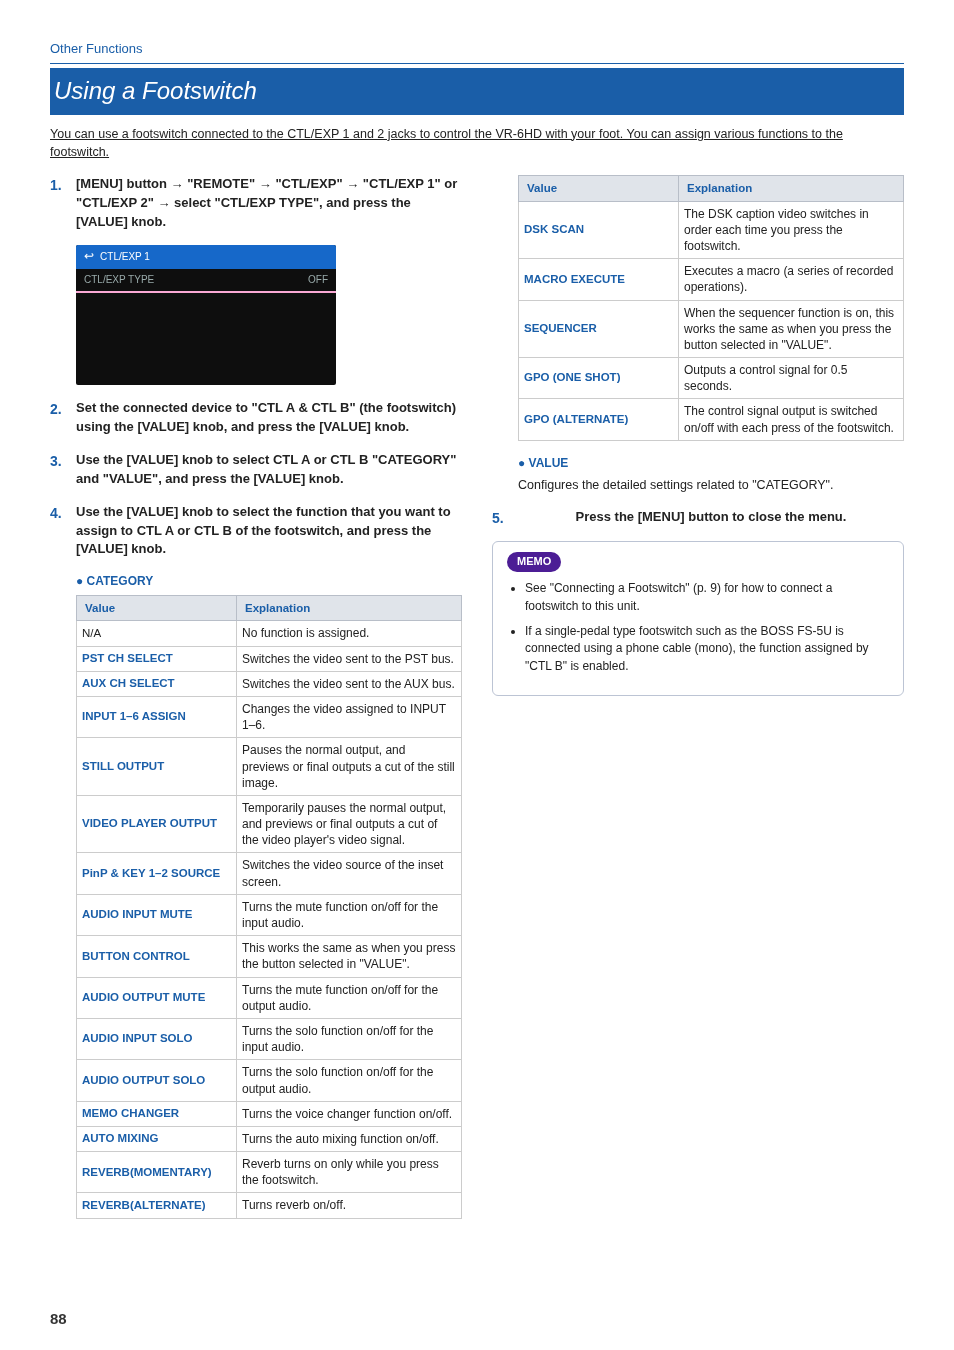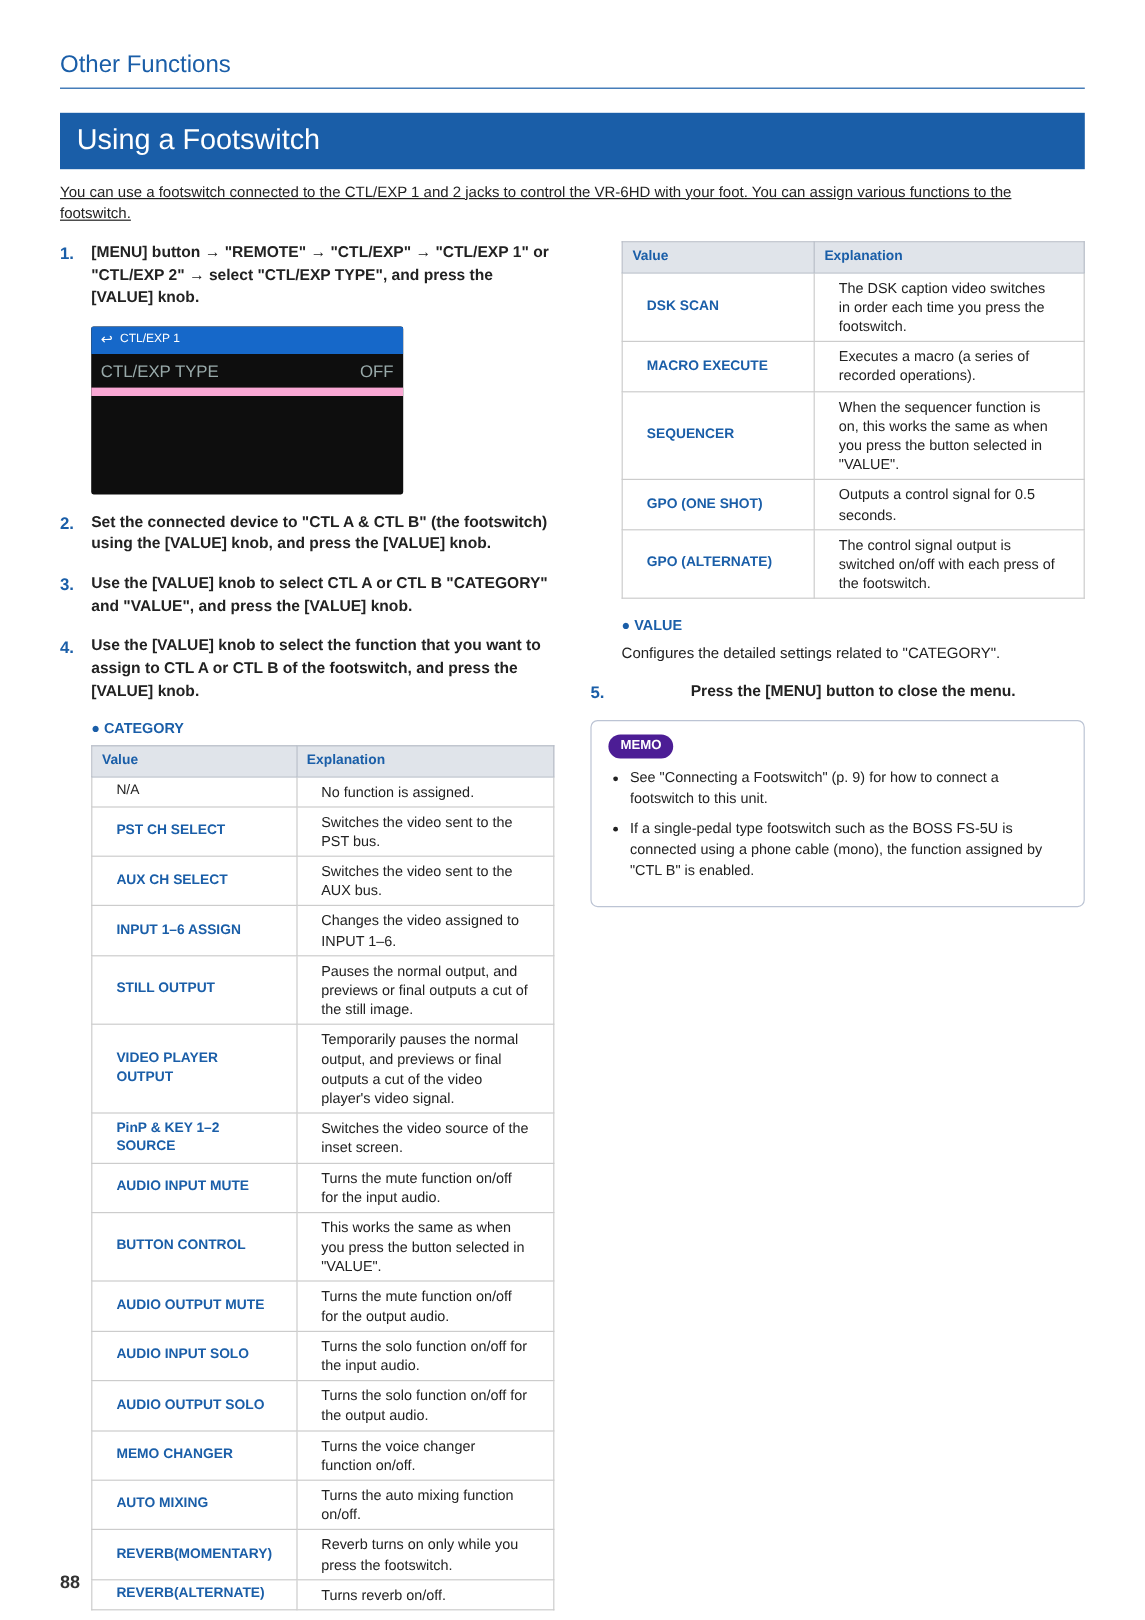--- a/index.html
+++ b/index.html
@@ -7,33 +7,34 @@
         font-family: -apple-system, "Segoe UI", Helvetica, Arial, sans-serif;
         background: #fff;
         color: #222;
         width: 954px;
         padding: 40px 50px 30px 50px;
         font-size: 12.5px;
         line-height: 1.45;
     }
     .section-label {
         color: #1a5ea8;
-        font-size: 20px;
+        font-size: 13px;
         font-weight: 400;
         padding-bottom: 4px;
         border-bottom: 1.5px solid #1a5ea8;
-        margin-bottom: 20px;
+        margin-bottom: 4px;
     }
     .section-title {
         background: #1a5ea8;
         color: #fff;
         font-size: 24px;
         font-weight: 400;
-        padding: 6px 14px;
+        padding: 6px 4px;
         margin-bottom: 10px;
+        font-style: italic;
     }
     .intro {
         margin-bottom: 14px;
         font-size: 12.5px;
         text-decoration: underline;
     }
     .cols {
         display: flex;
         gap: 30px;
     }
@@ -74,22 +75,22 @@
         align-items: center;
         gap: 6px;
         padding: 3px 8px;
     }
     .ss-back { font-size: 12px; }
     .ss-row {
         display: flex;
         justify-content: space-between;
         padding: 4px 8px;
         color: #9aa;
-        font-size: 14px;
-        border-bottom: 7px solid #f9a8d4;
+        font-size: 10px;
+        border-bottom: 2px solid #f9a8d4;
         align-items: flex-end;
     }
     .subhead {
         color: #1a5ea8;
         font-weight: 700;
         font-size: 12px;
         margin: 8px 0 4px 26px;
     }
     .subhead::before { content: "● "; color: #1a5ea8; }
     .col table.cat { margin-left: 26px; width: calc(100% - 26px); }
@@ -101,21 +102,21 @@
     table.cat th {
         background: #e0e4ea;
         color: #1a5ea8;
         font-weight: 700;
         text-align: left;
         padding: 4px 8px;
         border: 1px solid #b8bec8;
         font-size: 11.5px;
     }
     table.cat td {
-        padding: 4px 20px;
+        padding: 4px 5px;
         border: 1px solid #ccc;
         vertical-align: middle;
         line-height: 1.35;
     }
     table.cat td.val {
         color: #1a5ea8;
         font-weight: 700;
         width: 160px;
         font-size: 11.5px;
     }

